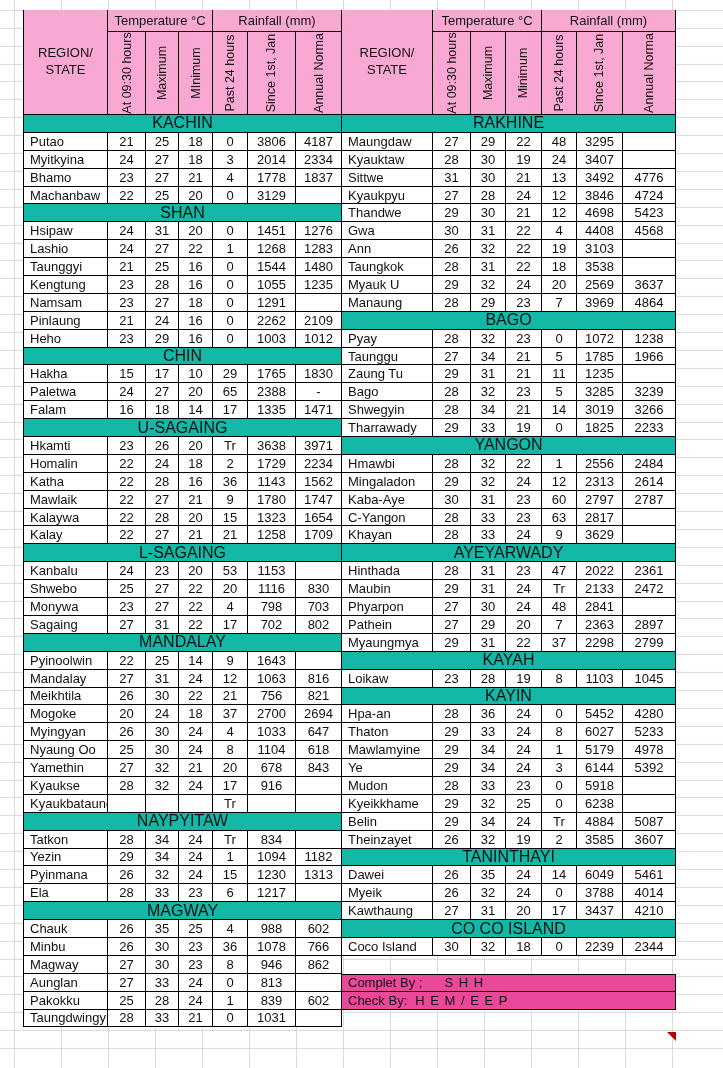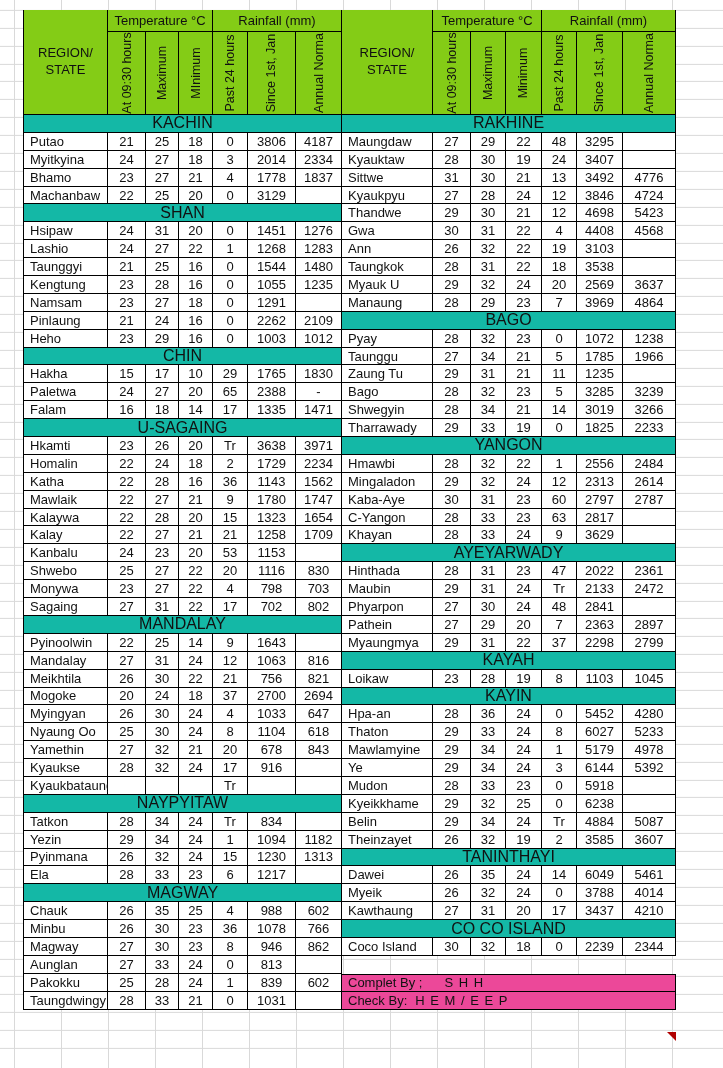--- a/index.html
+++ b/index.html
@@ -28,21 +28,21 @@
     display:flex;align-items:center;position:relative;
     font-size:13px;word-spacing:5px;padding-left:6px;white-space:nowrap;
   }
   .title-date{position:absolute;right:40px;top:0;height:100%;display:flex;align-items:center;word-spacing:0;}
   .body-flex{display:flex;align-items:flex-start;}
   .half{}
   .half-l{border-left:1px solid var(--border);}
   .half-l .hdr,.half-l .row{grid-template-columns:84px 38px 33px 34px 35px 48px 46px;}
   .half-r .hdr,.half-r .row{grid-template-columns:91px 38px 35px 36px 35px 46px 53px;}
   .hdr{display:grid;grid-template-rows:22px 83px;}
-  .hc{border-right:1px solid var(--border);border-bottom:1px solid var(--border);background:#84cc16;
+  .hc{border-right:1px solid var(--border);border-bottom:1px solid var(--border);background:#f9a8d4;
       display:flex;align-items:center;justify-content:center;font-size:13px;overflow:visible;}
   .hc.region{grid-row:1/3;grid-column:1;flex-direction:column;line-height:1.3;}
   .hc.group2{grid-column:2/5;grid-row:1;}
   .hc.group5{grid-column:5/8;grid-row:1;}
   .vcell span{display:block;width:max-content;transform:rotate(-90deg);white-space:nowrap;font-size:12.5px;}
   .row{display:grid;height:var(--rh);}
   .c{border-right:1px solid var(--border);border-bottom:1px solid var(--border);background:#fff;
      font-size:13px;display:flex;align-items:center;justify-content:center;
      white-space:nowrap;overflow:visible;line-height:1;}
   .c.name{justify-content:flex-start;padding-left:6px;}
@@ -268,20 +268,21 @@
         </div>
         <div class="row">
           <div class="c name">Kalay</div>
           <div class="c">22</div>
           <div class="c">27</div>
           <div class="c">21</div>
           <div class="c">21</div>
           <div class="c">1258</div>
           <div class="c">1709</div>
         </div>
+        <div class="sec">L-SAGAING</div>
         <div class="row">
           <div class="c name">Kanbalu</div>
           <div class="c">24</div>
           <div class="c">23</div>
           <div class="c">20</div>
           <div class="c">53</div>
           <div class="c">1153</div>
           <div class="c"></div>
         </div>
         <div class="row">

